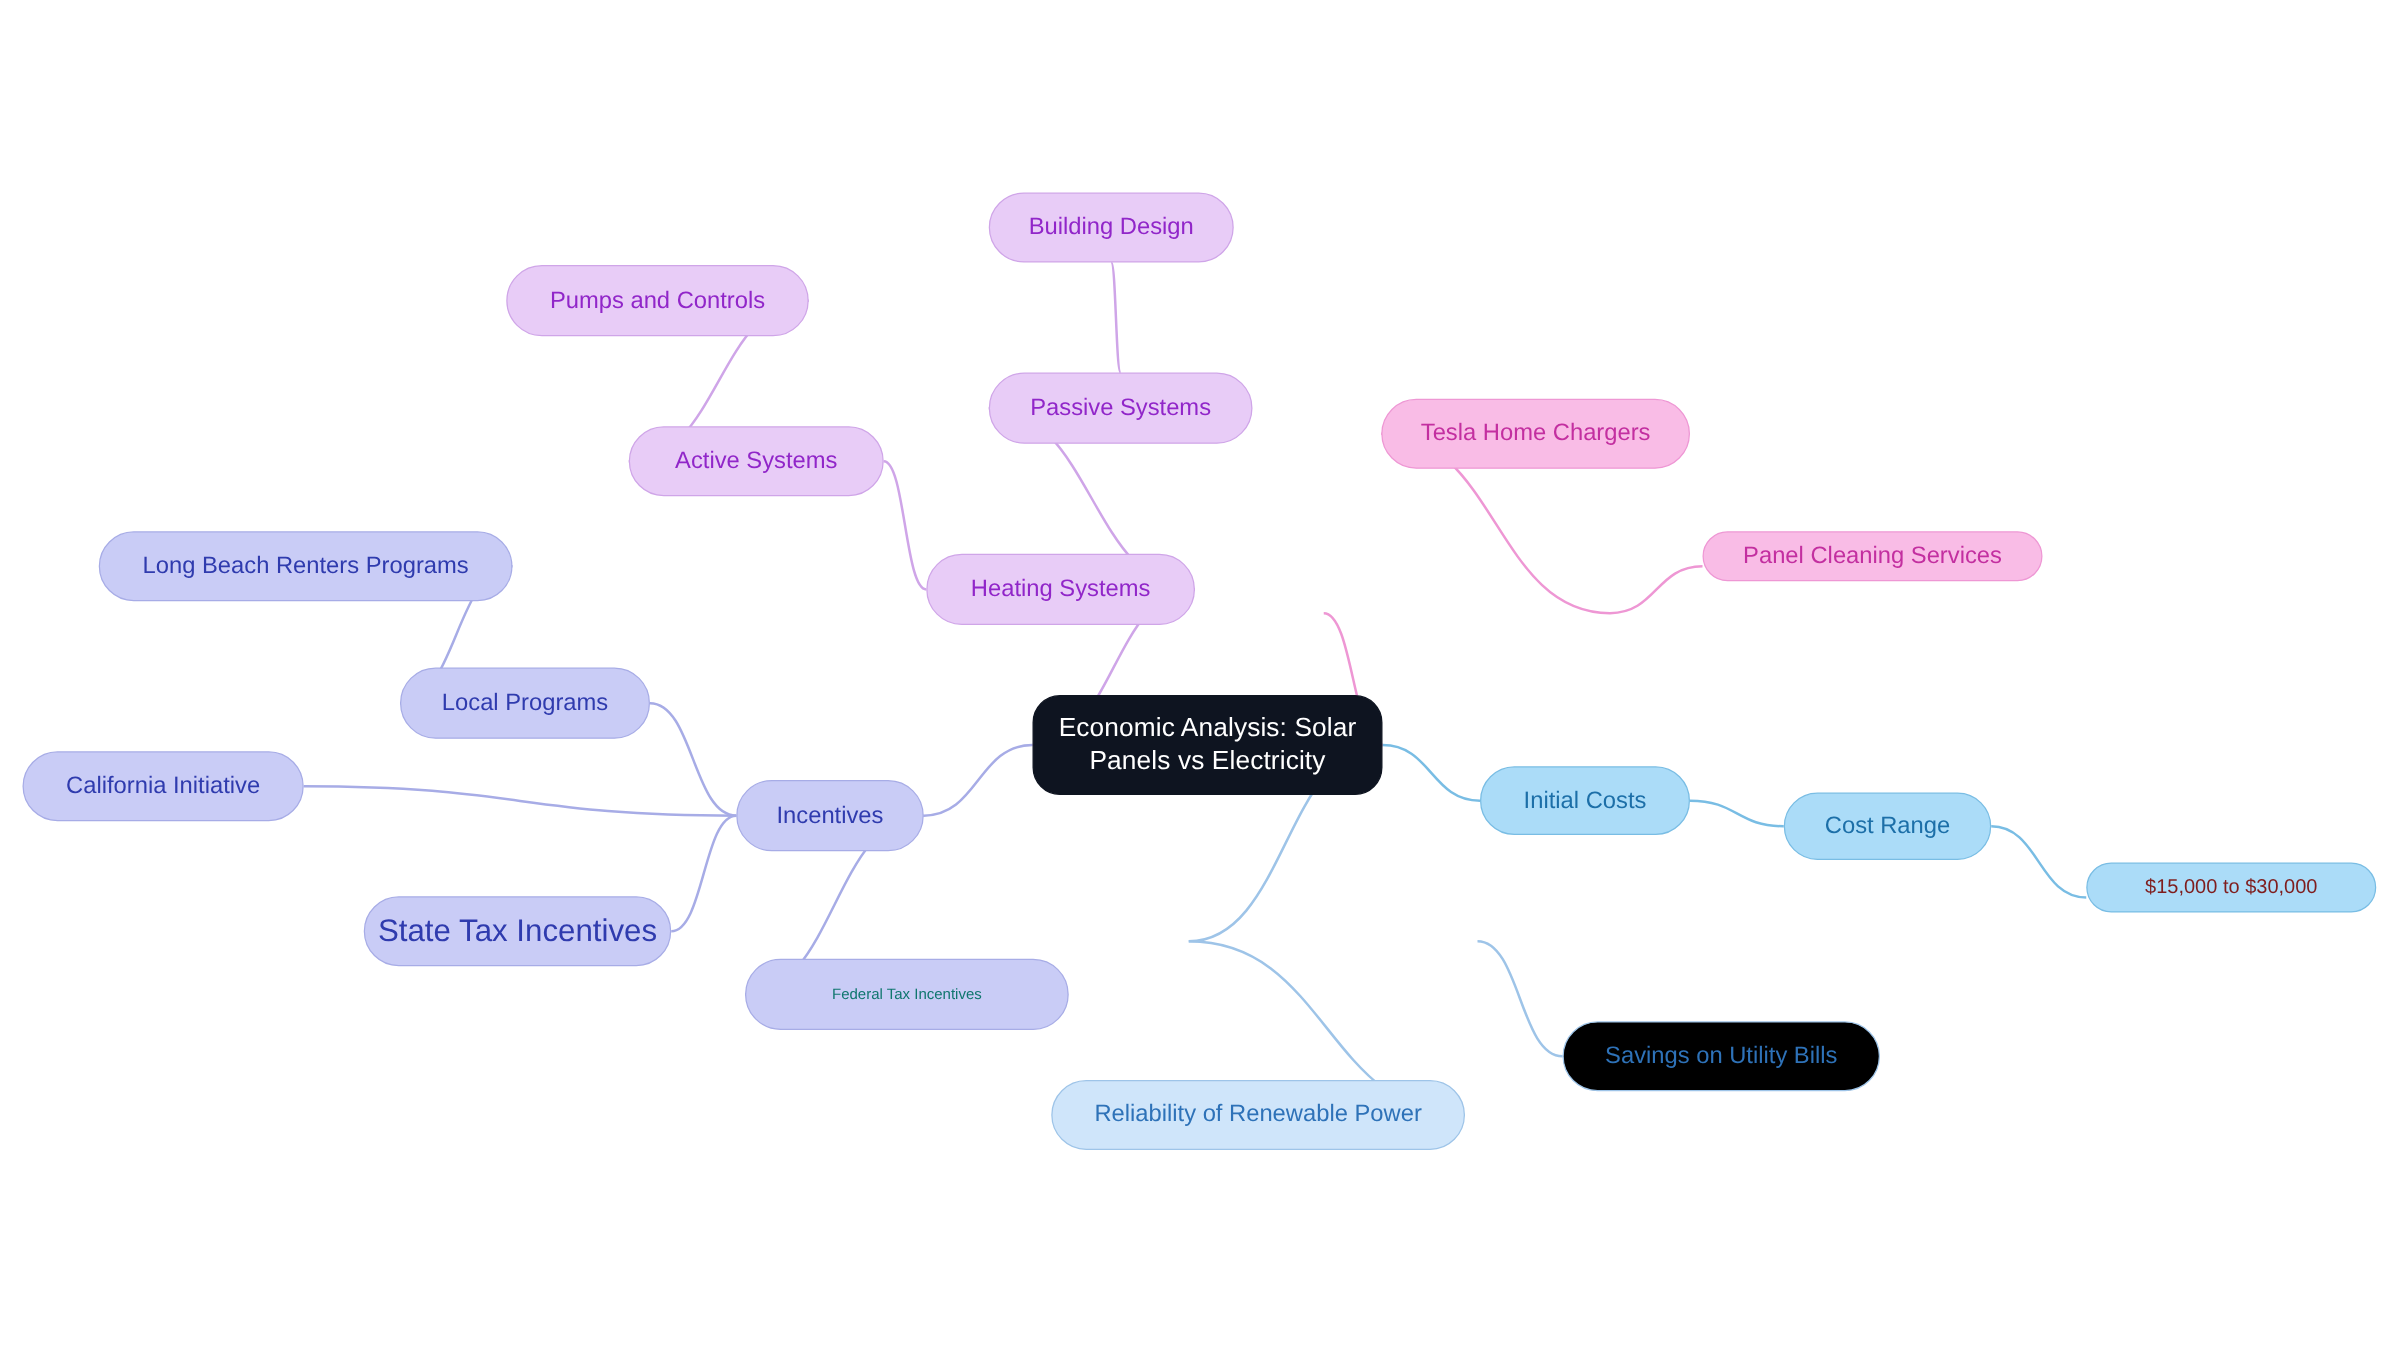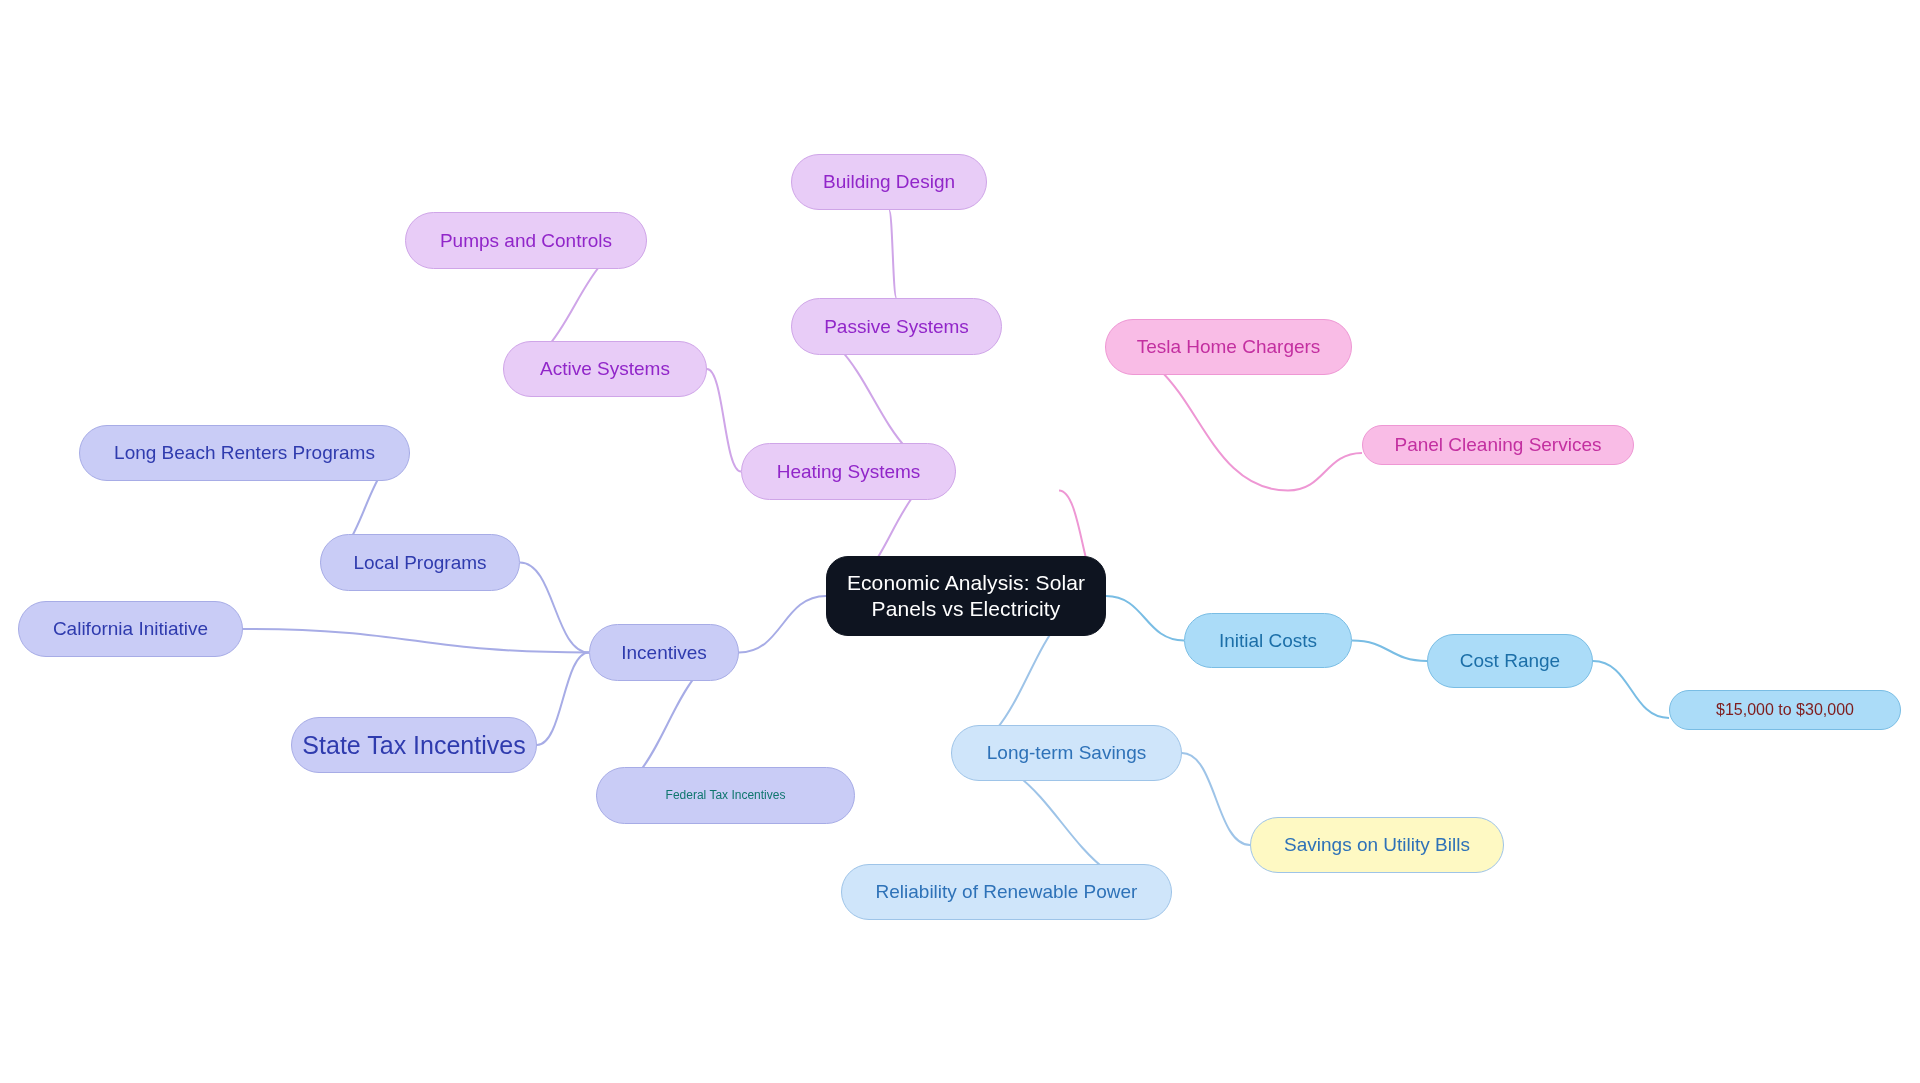--- a/index.html
+++ b/index.html
@@ -61,24 +61,21 @@
     </div>
     <div class="node" style="left: 1184px; top: 613px; width: 168px; height: 55px; font-size: 19px; background: rgb(171, 220, 248); color: rgb(28, 111, 168); border-color: rgb(121, 189, 228);">
       <span>Initial Costs</span>
     </div>
     <div class="node" style="left: 1427px; top: 634px; width: 166px; height: 54px; font-size: 19px; background: rgb(171, 220, 248); color: rgb(28, 111, 168); border-color: rgb(121, 189, 228);">
       <span>Cost Range</span>
     </div>
     <div class="node" style="left: 1669px; top: 690px; width: 232px; height: 40px; font-size: 16px; background: rgb(171, 220, 248); color: #7f1d1d; border-color: rgb(121, 189, 228);">
       <span>$15,000 to $30,000</span>
     </div>
-    <div class="node" style="left: 951px; top: 725px; width: 231px; height: 56px; font-size: 19px; background: rgb(207, 229, 250); color: rgb(46, 114, 184); border-color: rgb(158, 196, 232);">
-      <span>Long-term Savings</span>
-    </div>
-    <div class="node" style="left: 1250px; top: 817px; width: 254px; height: 56px; font-size: 19px; background: #fef9c3; color: rgb(46, 114, 184); border-color: rgb(158, 196, 232);">
+    <div class="node" style="left: 1250px; top: 817px; width: 254px; height: 56px; font-size: 19px; background: #000000; color: rgb(46, 114, 184); border-color: rgb(158, 196, 232);">
       <span>Savings on Utility Bills</span>
     </div>
     <div class="node" style="left: 841px; top: 864px; width: 331px; height: 56px; font-size: 19px; background: rgb(207, 229, 250); color: rgb(46, 114, 184); border-color: rgb(158, 196, 232);">
       <span>Reliability of Renewable Power</span>
     </div>
     <div class="node" style="left: 1105px; top: 319px; width: 247px; height: 56px; font-size: 19px; background: rgb(249, 188, 230); color: rgb(195, 47, 160); border-color: rgb(238, 151, 212);">
       <span>Tesla Home Chargers</span>
     </div>
     <div class="node" style="left: 1362px; top: 425px; width: 272px; height: 40px; font-size: 19px; background: rgb(249, 188, 230); color: rgb(195, 47, 160); border-color: rgb(238, 151, 212);">
       <span>Panel Cleaning Services</span>

